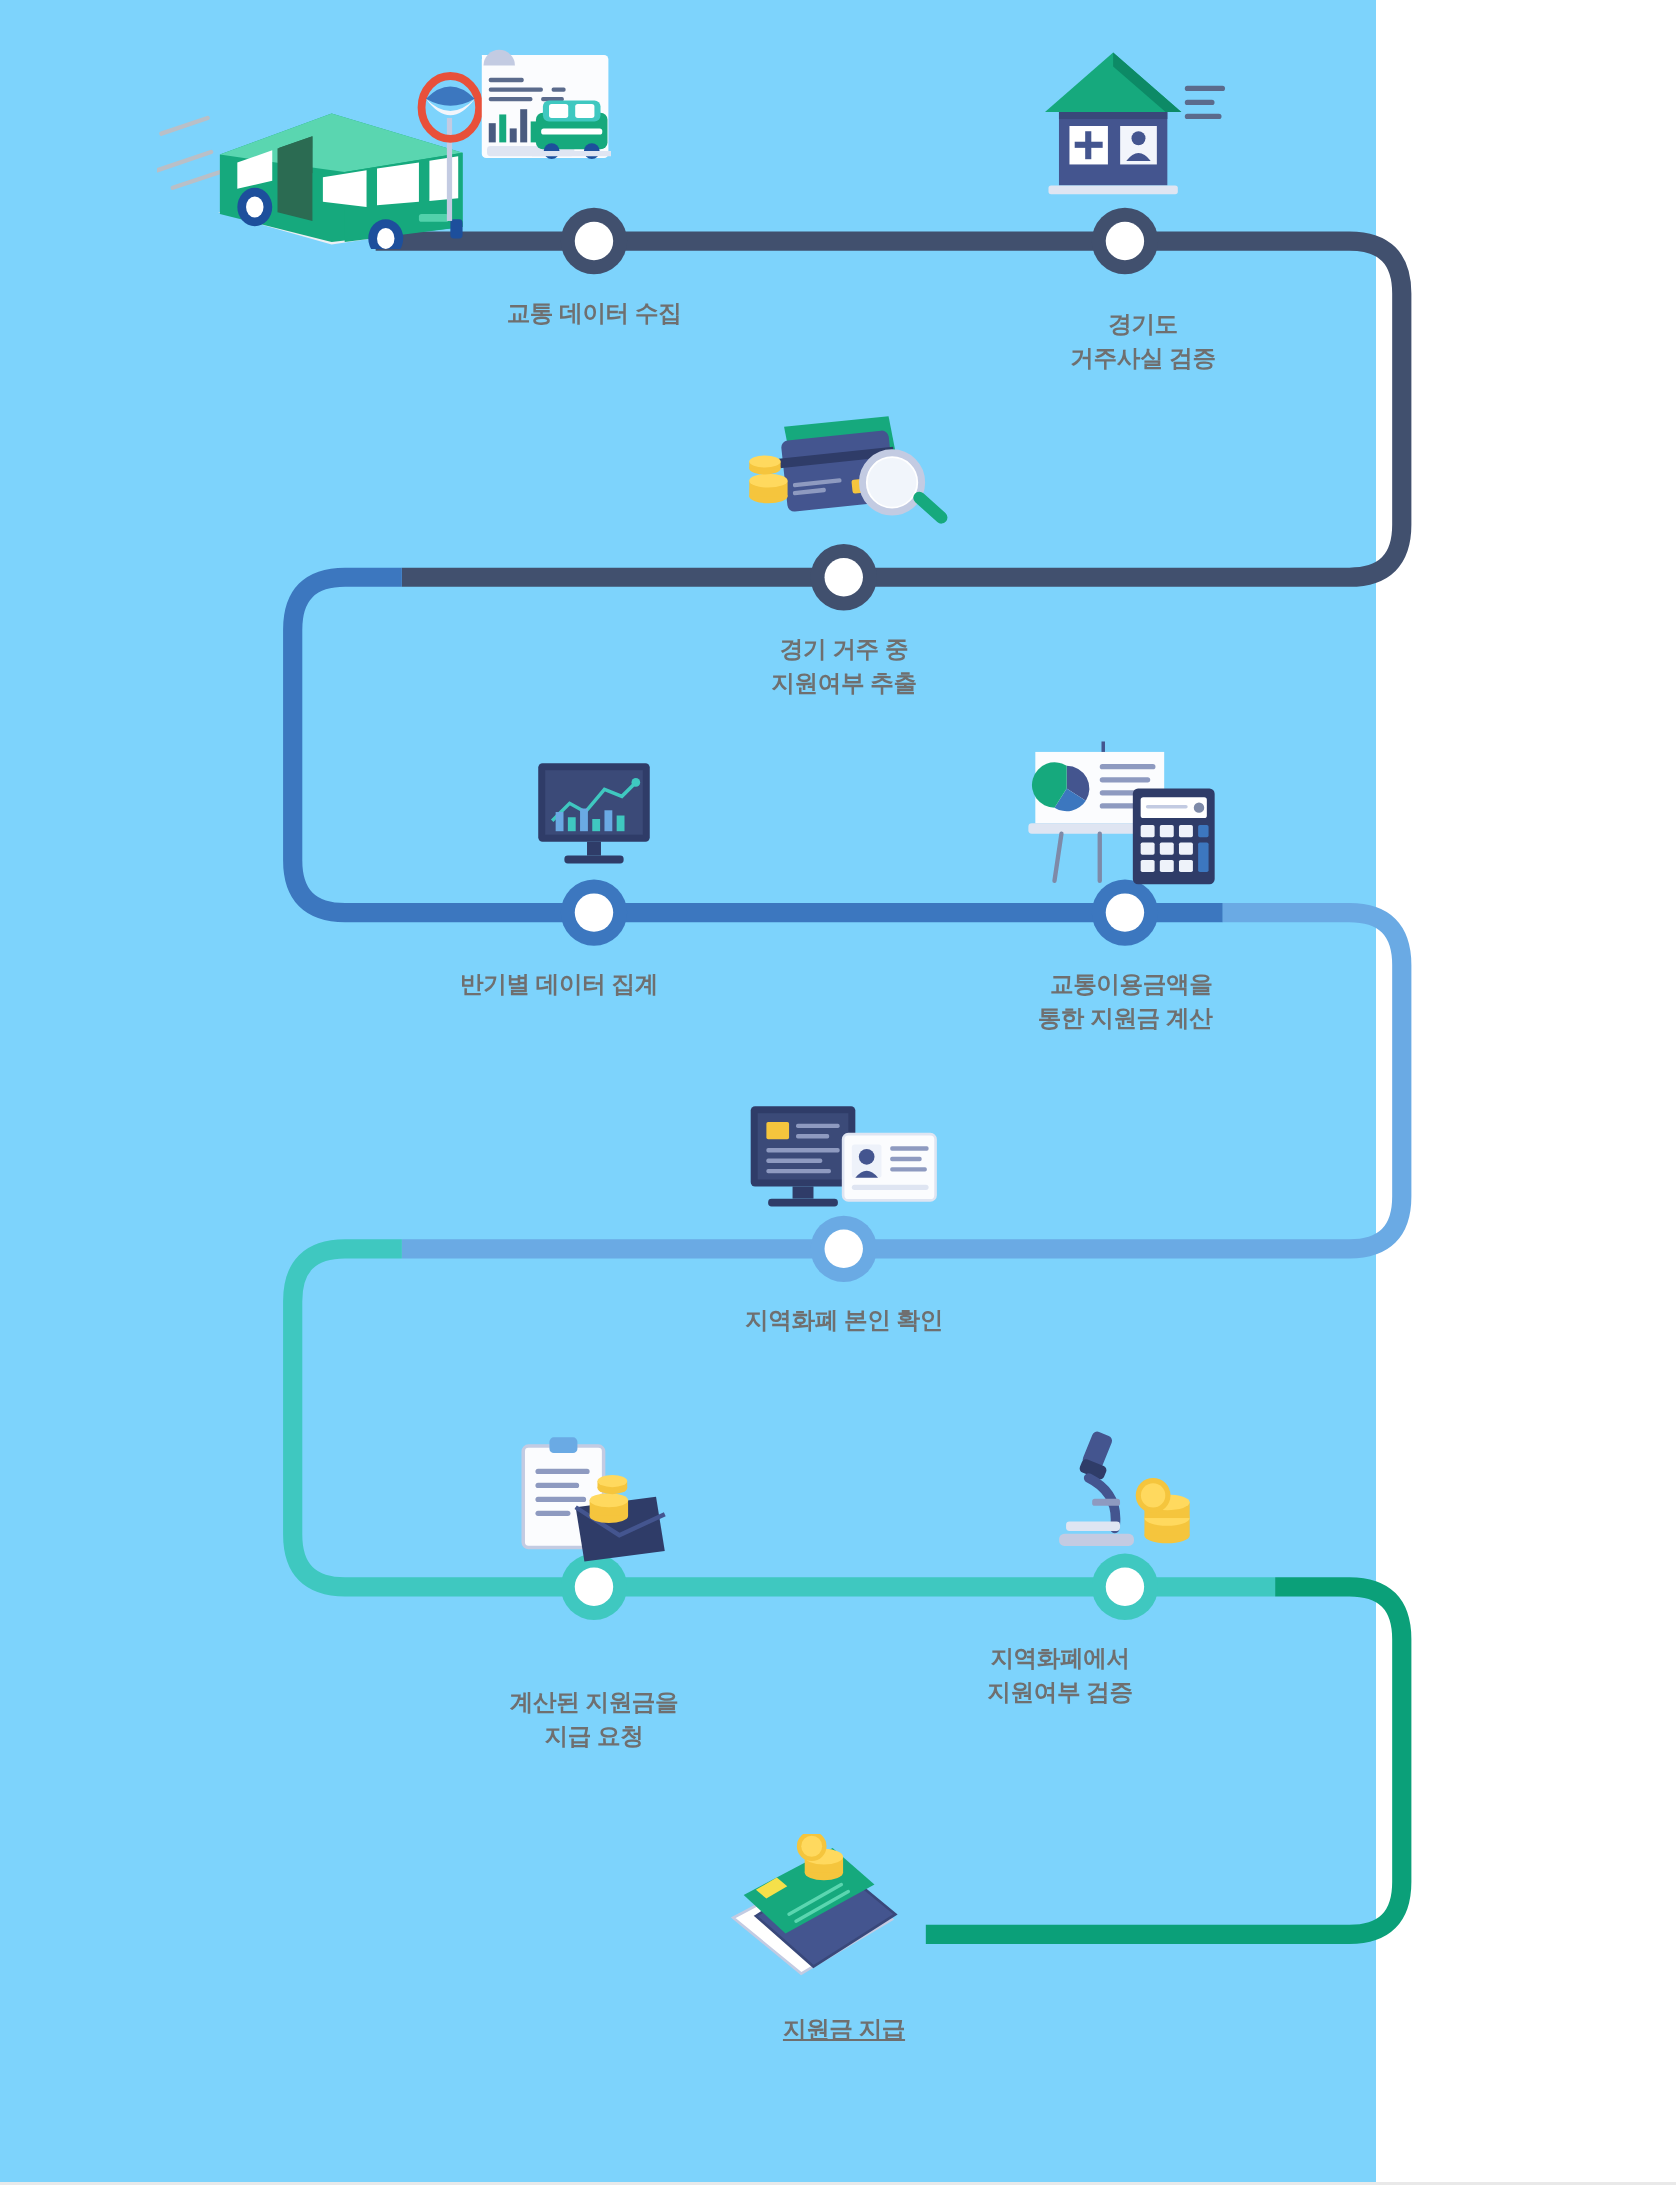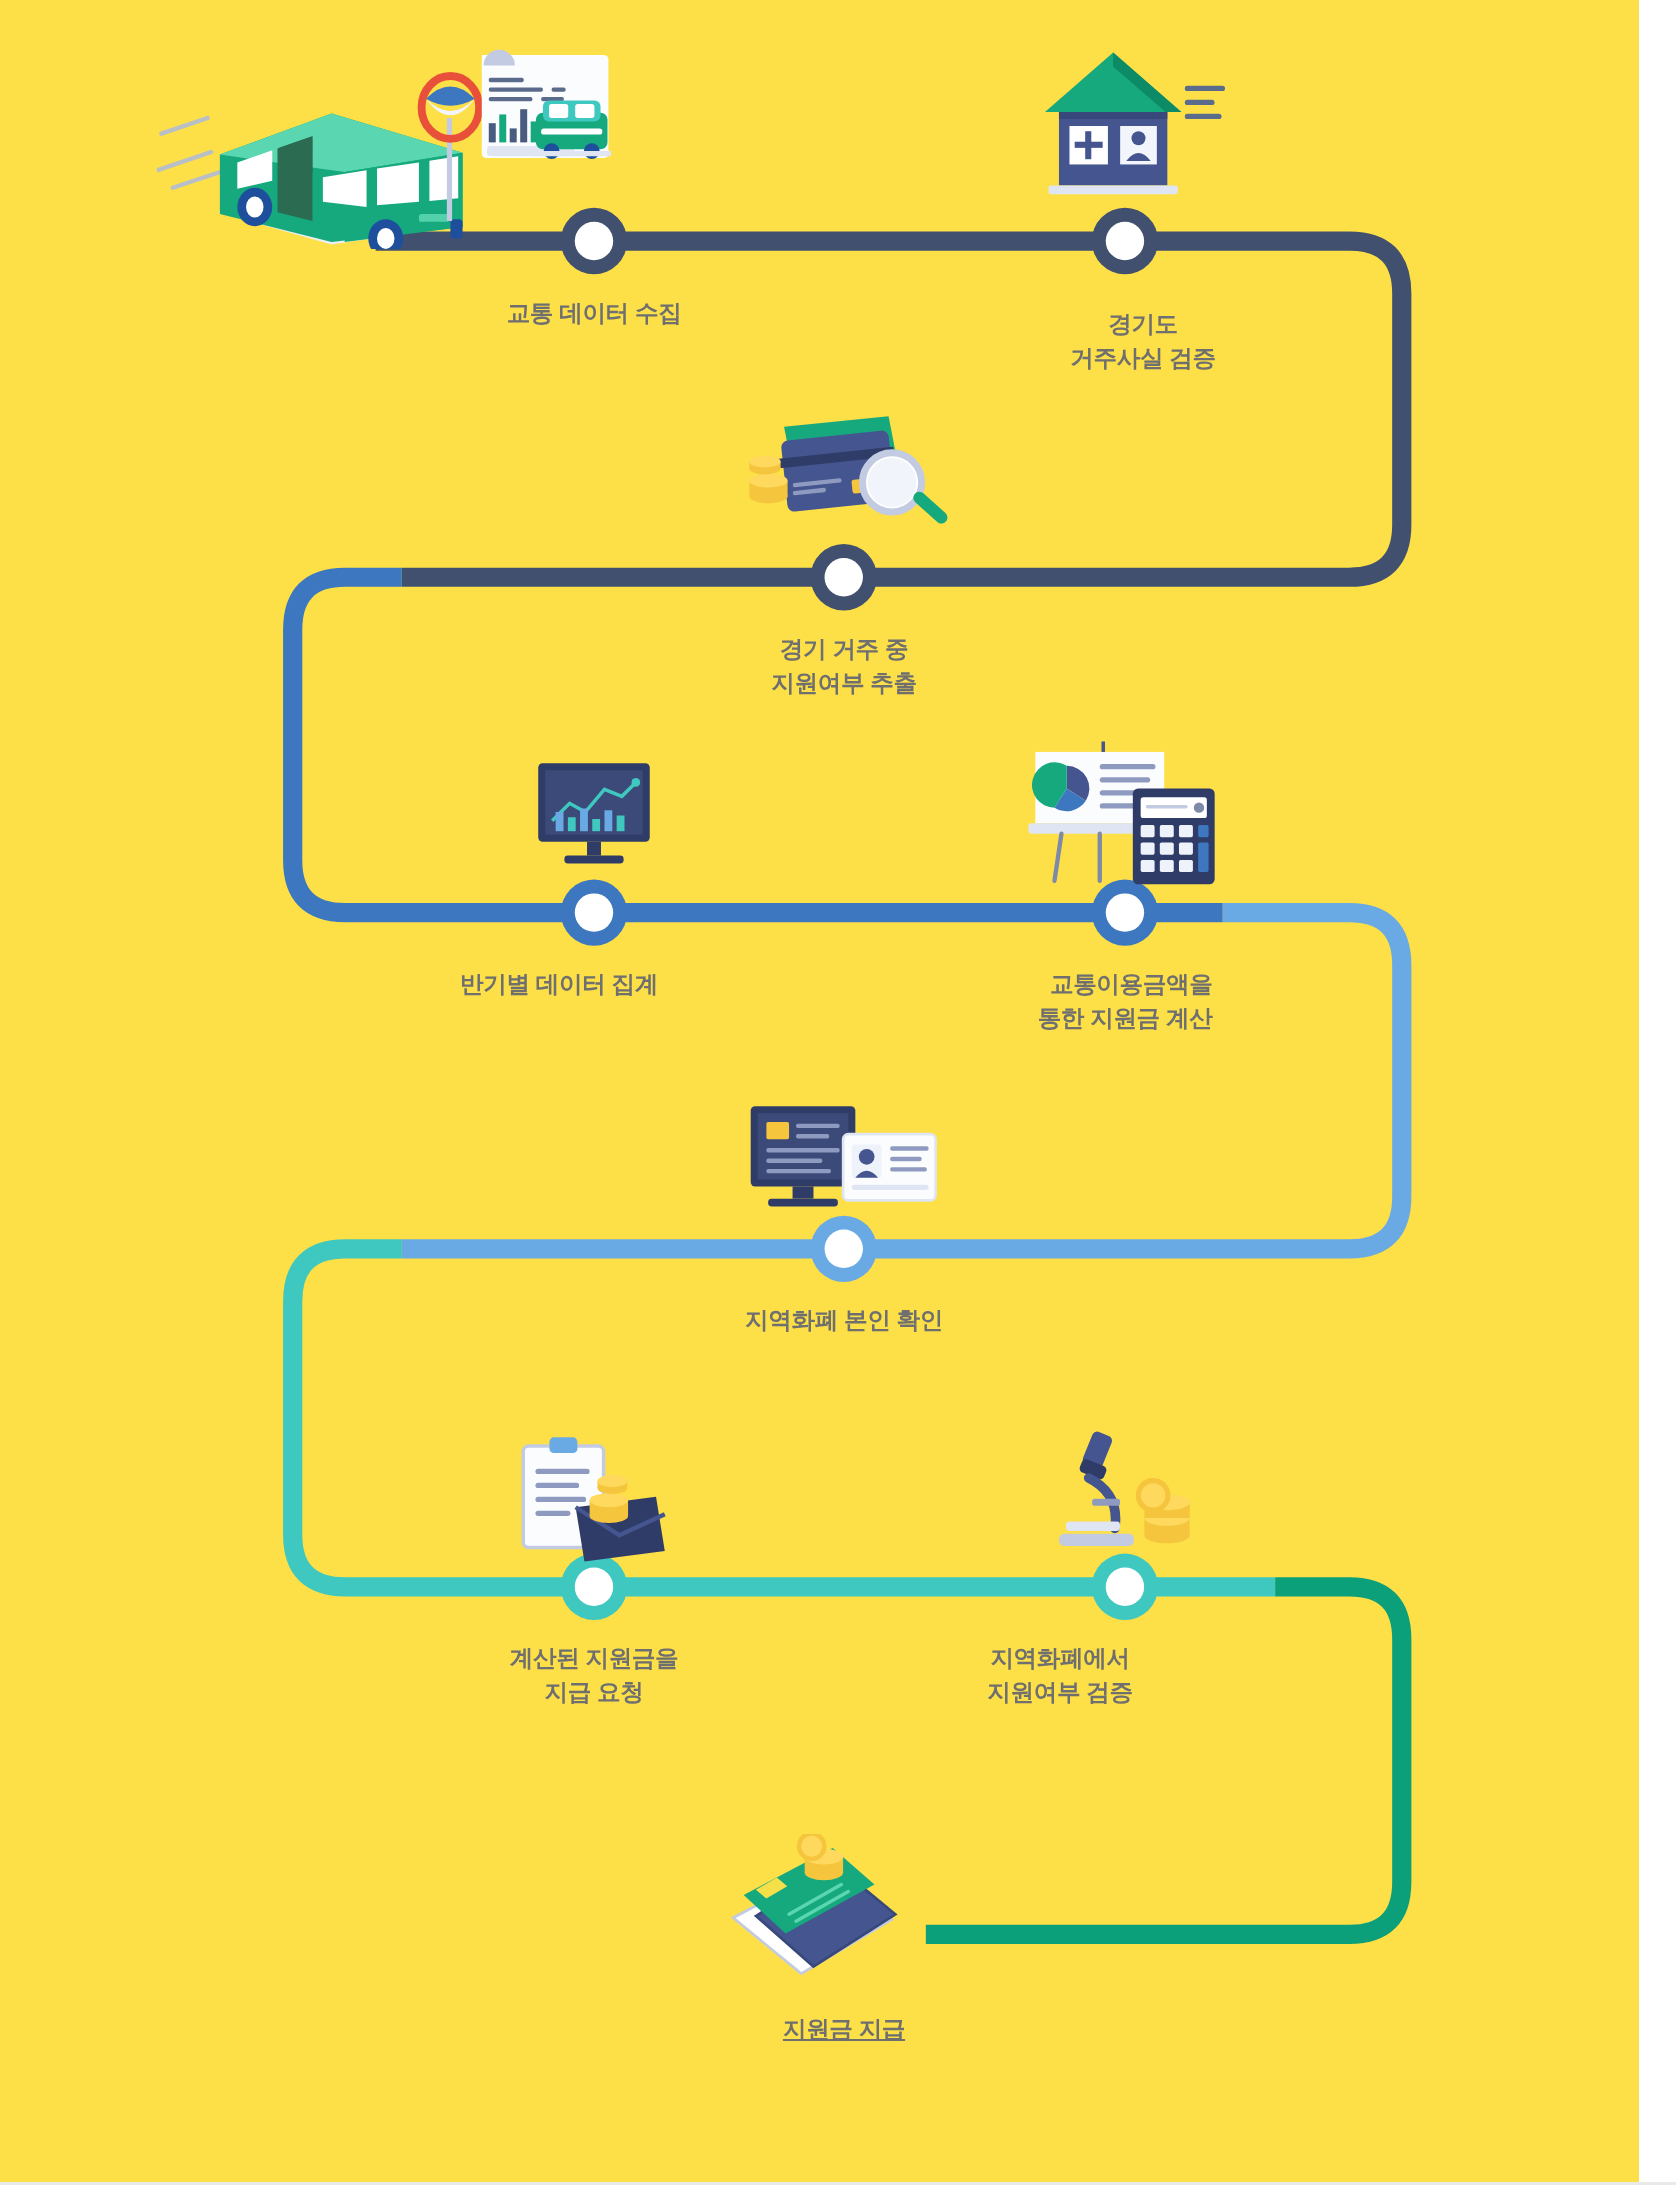--- a/index.html
+++ b/index.html
@@ -9,23 +9,23 @@
   }
   body {
     width: 1677px;
     height: 2185px;
     font-family: "Liberation Sans", "DejaVu Sans", sans-serif;
     overflow: hidden;
     position: relative;
   }
   #stage {
     position: relative;
-    width: 1639px;
+    width: 1376px;
     height: 2185px;
-    background: #fde047;
+    background: #7dd3fc;
   }
   #flow-svg {
     position: absolute;
     left: 0;
     top: 0;
     width: 1677px;
     height: 2185px;
   }
   .step-label {
     position: absolute;
@@ -421,21 +421,21 @@
   <div class="step-label" style="left:844px; top:633px;">경기 거주 중
 지원여부 추출</div>
 
   <div class="step-label" style="left:559px; top:968px;">반기별 데이터 집계</div>
 
   <div class="step-label" style="left:1125px; top:968px;text-align:right;">교통이용금액을
 통한 지원금 계산</div>
 
   <div class="step-label" style="left:844px; top:1304px;">지역화폐 본인 확인</div>
 
-  <div class="step-label" style="left:594px; top:1642px;">계산된 지원금을
+  <div class="step-label" style="left:594px; top:1686px;">계산된 지원금을
 지급 요청</div>
 
   <div class="step-label" style="left:1060px; top:1642px;">지역화폐에서
 지원여부 검증</div>
 
   <div class="step-label" style="left:844px; top:2013px;text-decoration:underline;">지원금 지급</div>
 
   <div class="footer-rule"></div>
 </div>
 

